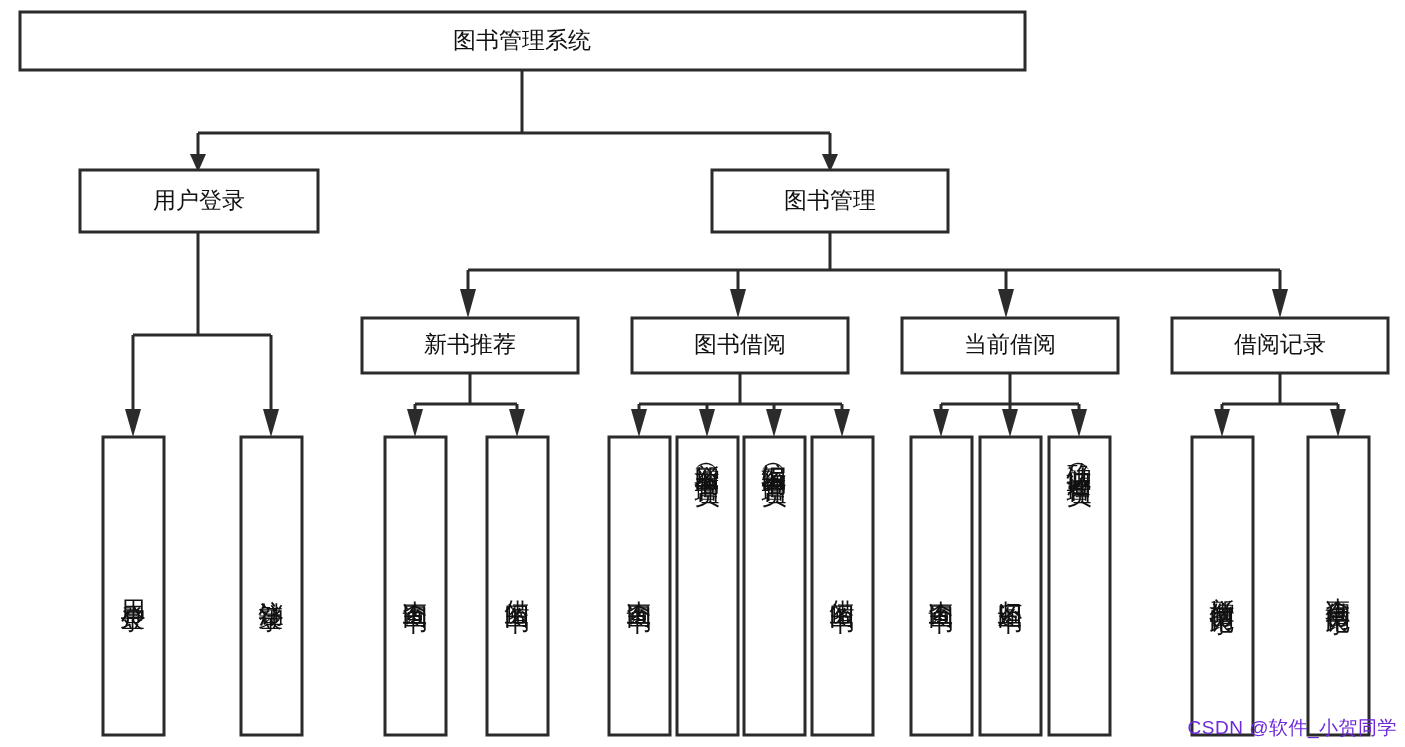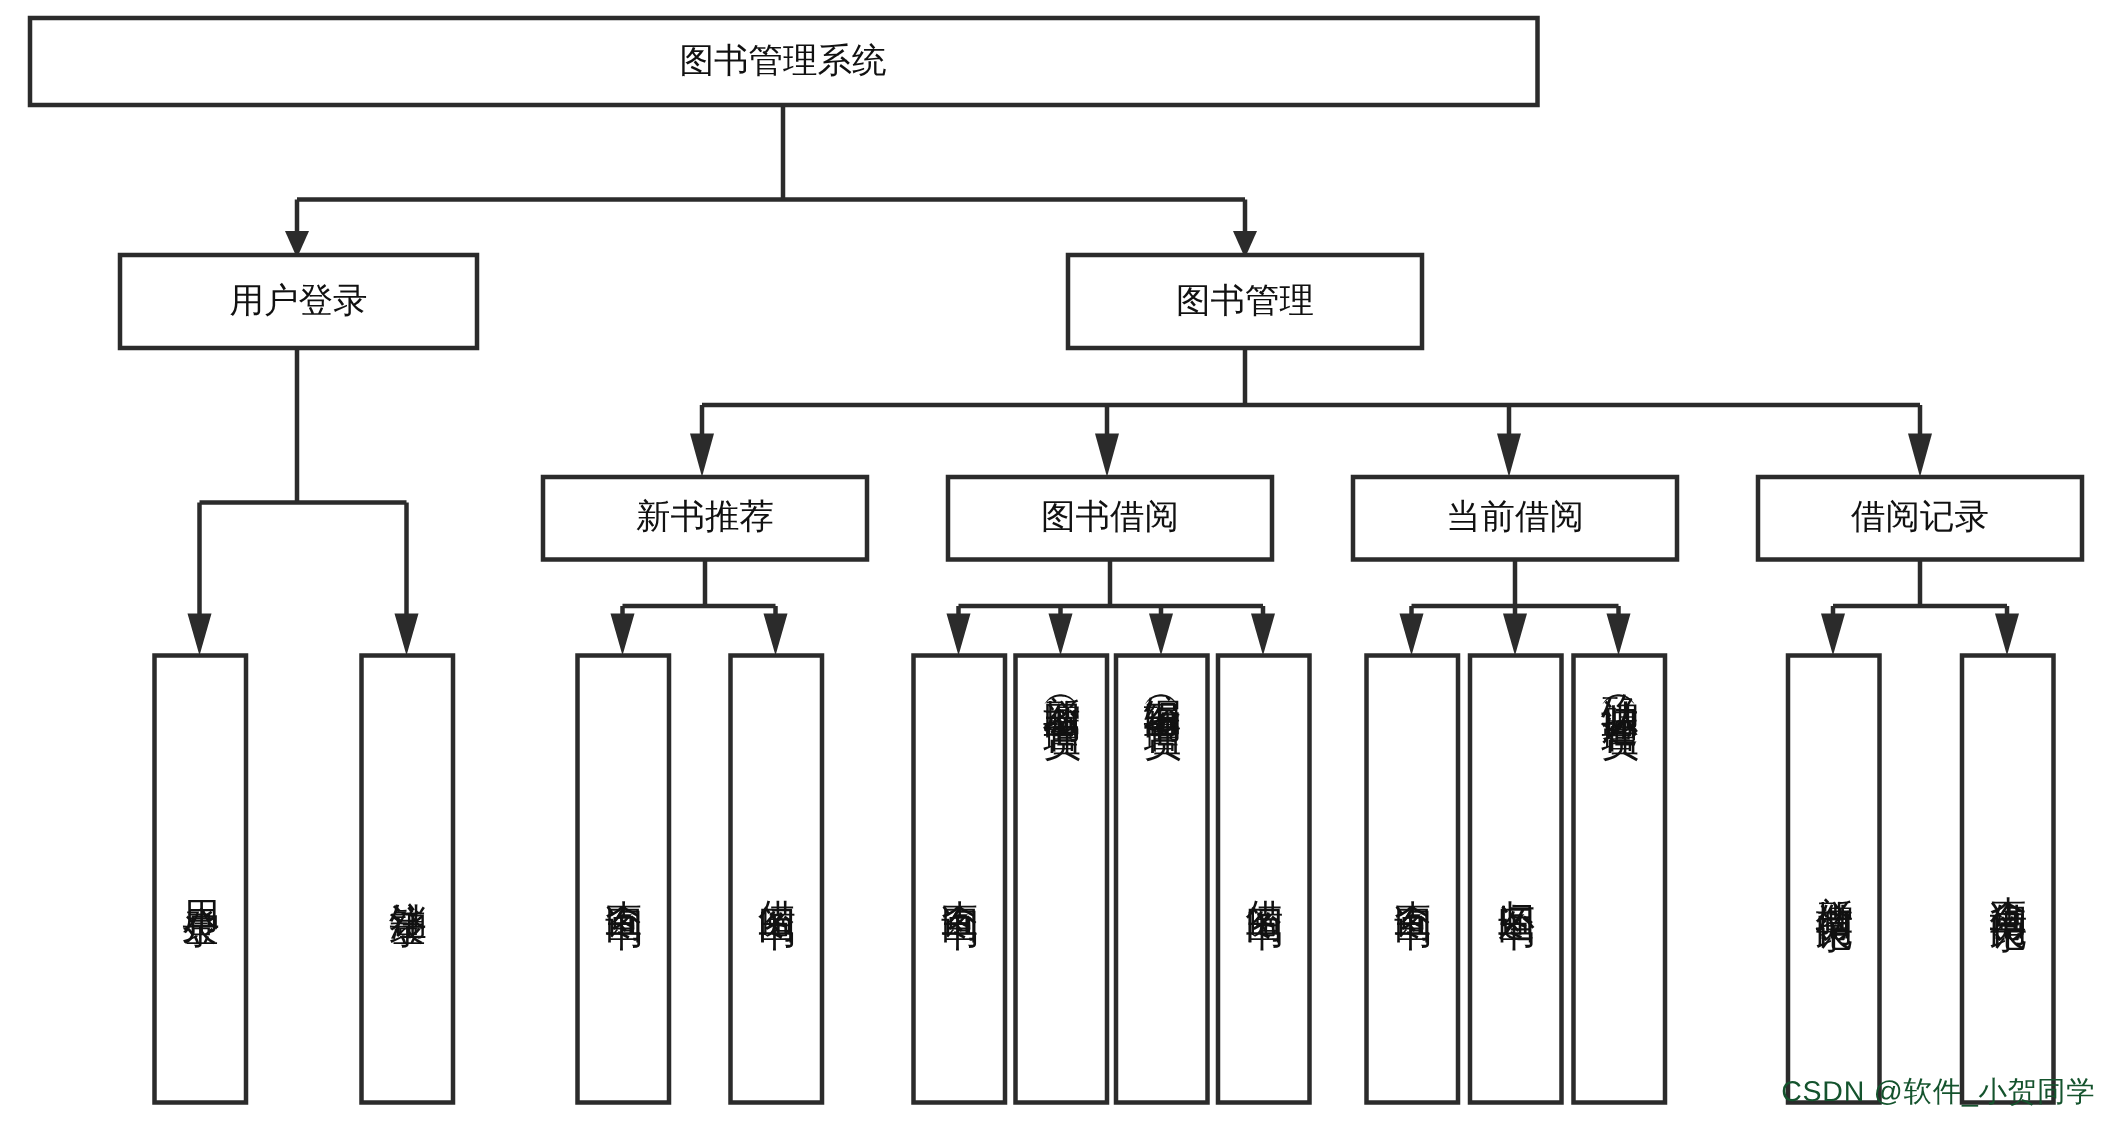--- a/index.html
+++ b/index.html
@@ -63,21 +63,21 @@
     color: #111111;
     letter-spacing: 3px;
     white-space: nowrap;
   }
   .watermark {
     position: absolute;
     right: 8px;
     bottom: 6px;
     font-family: "Liberation Sans", "DejaVu Sans", sans-serif;
     font-size: 19px;
-    color: #14532d;
+    color: #6d28d9;
     letter-spacing: 0.5px;
     white-space: nowrap;
   }
 </style>
 </head>
 <body>
 
 <div id="diagram-root">
 
   <svg class="flow" viewBox="0 0 1405 747" xmlns="http://www.w3.org/2000/svg">

